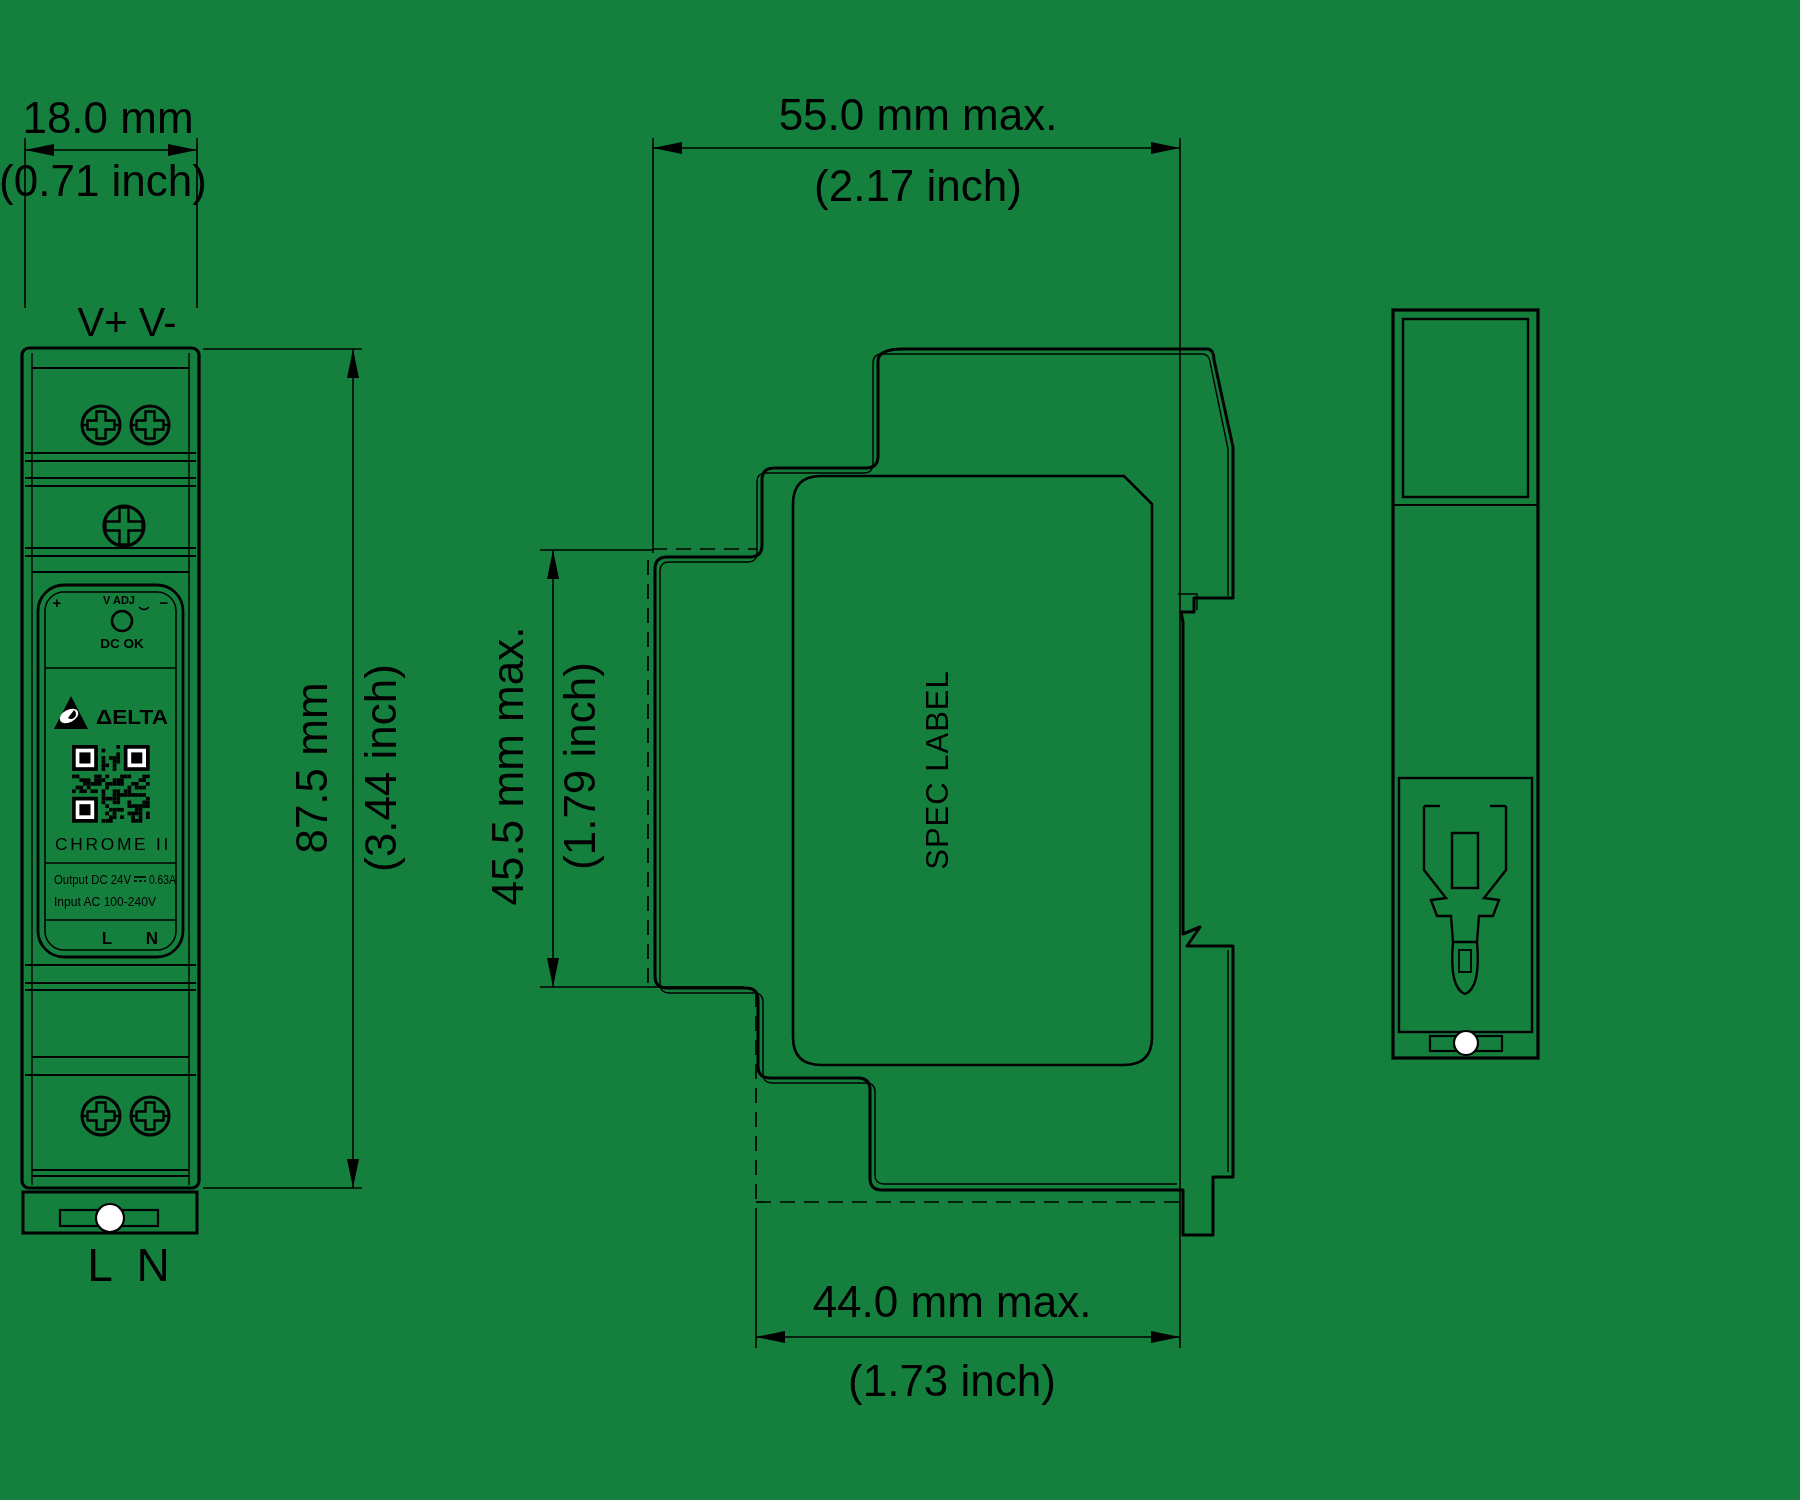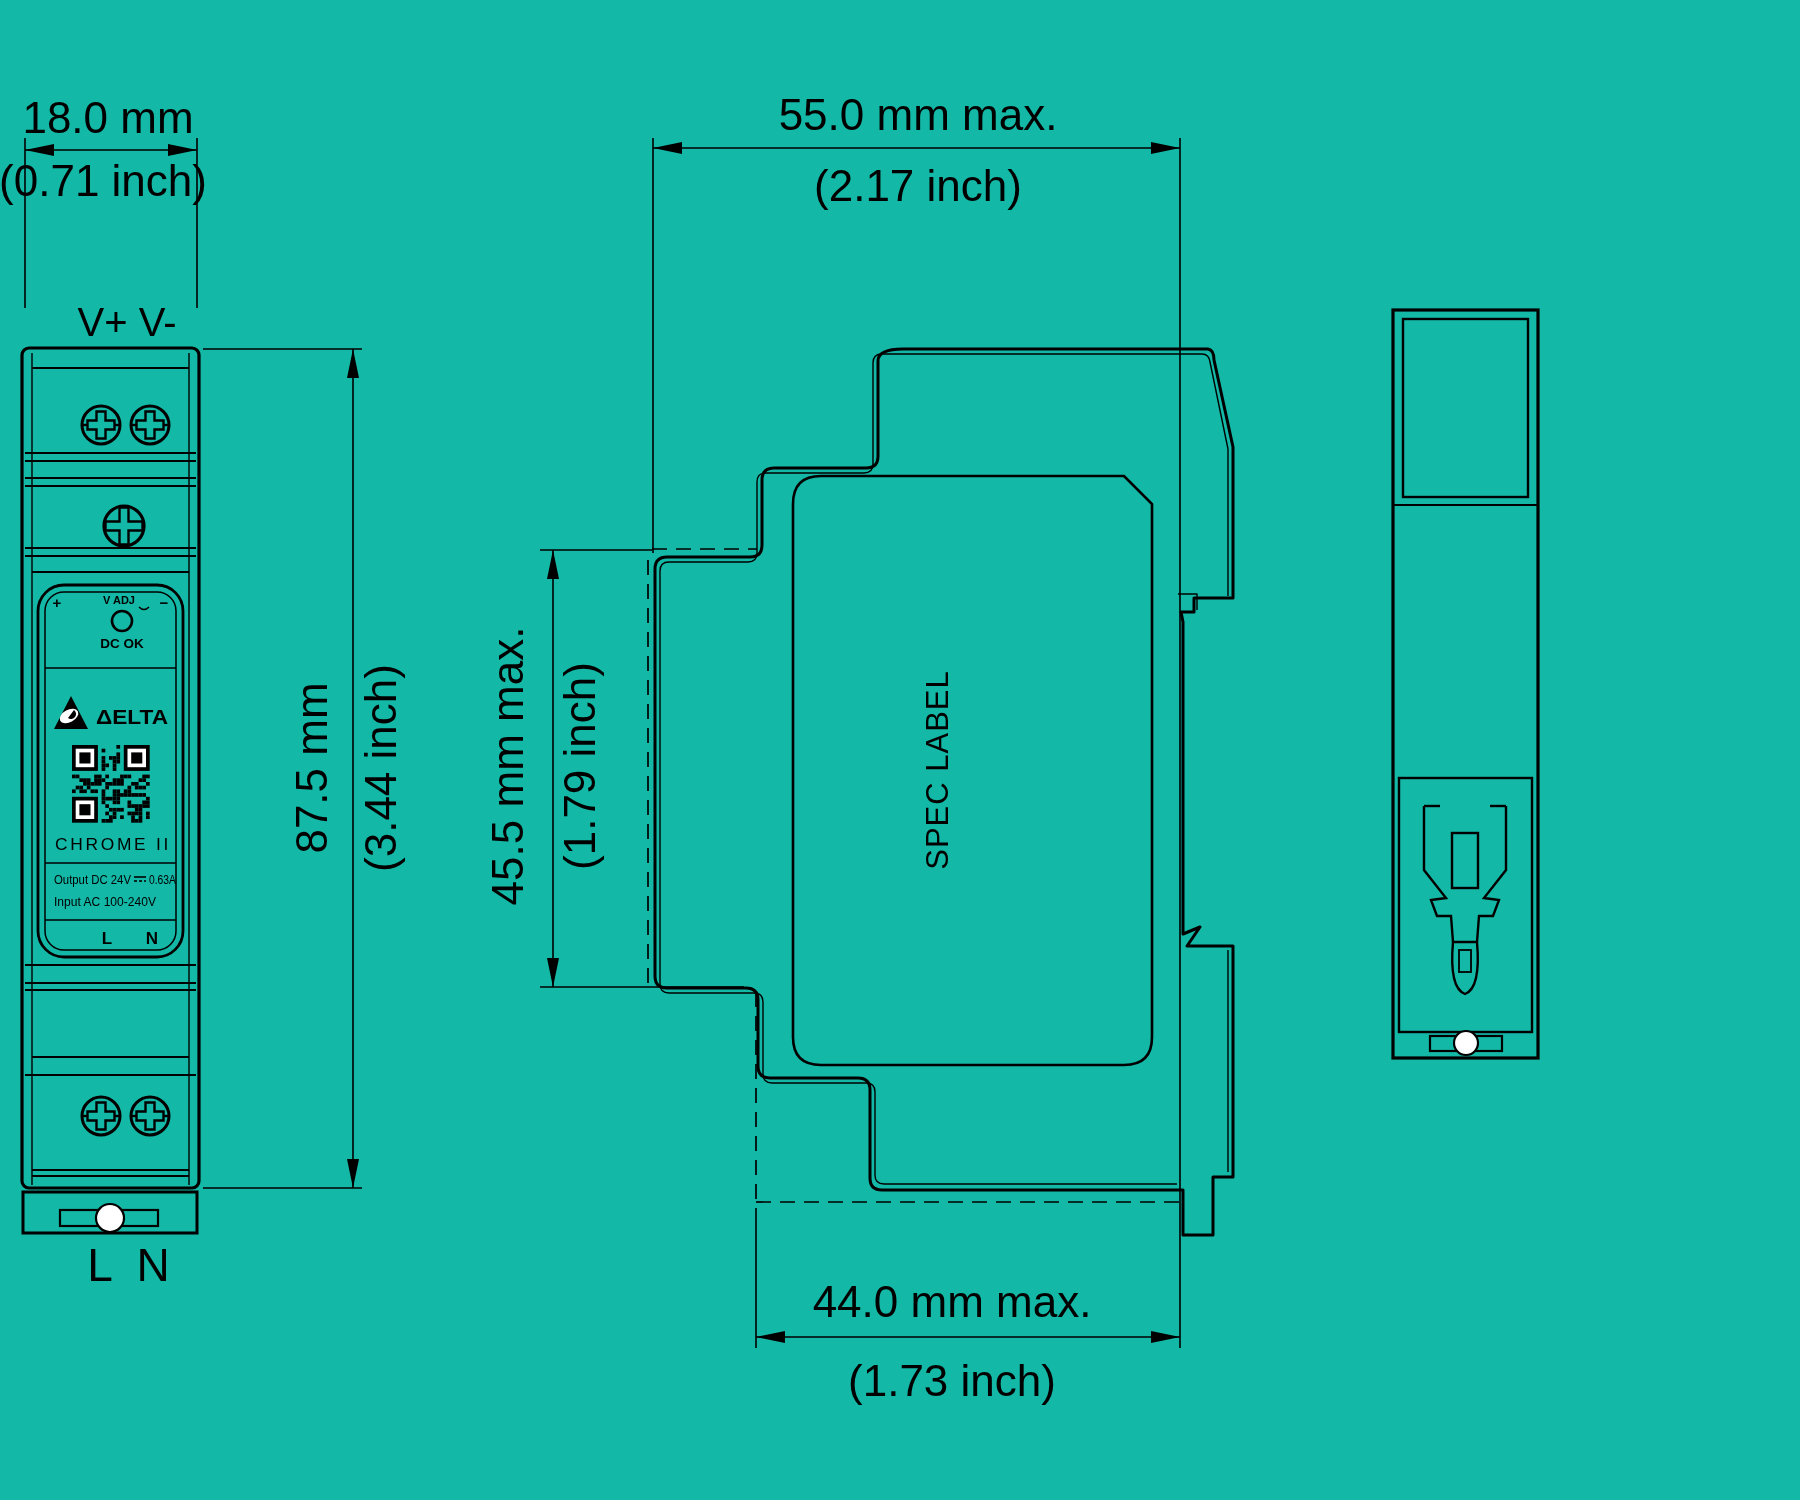--- a/index.html
+++ b/index.html
@@ -1,16 +1,16 @@
 <!DOCTYPE html>
 <html><head>
 <meta charset="utf-8">
 <style>
   html,body{margin:0;padding:0;background:#ffffff;}
-  .stage{width:1800px;height:1500px;position:relative;background:#14b8a6;}
+  .stage{width:1800px;height:1500px;position:relative;background:#15803d;}
   svg{display:block;}
   text{font-family:"Liberation Sans","DejaVu Sans",sans-serif;fill:#000;}
   .dim{font-size:44px;}
   .dimR{font-size:44px;}
   .term{font-size:40px;}
   .bigLN{font-size:46px;}
   .spec{font-size:31px;letter-spacing:1px;}
   .tiny{font-weight:bold;}
   line,path,rect,circle,polyline{vector-effect:none;}
 </style>

